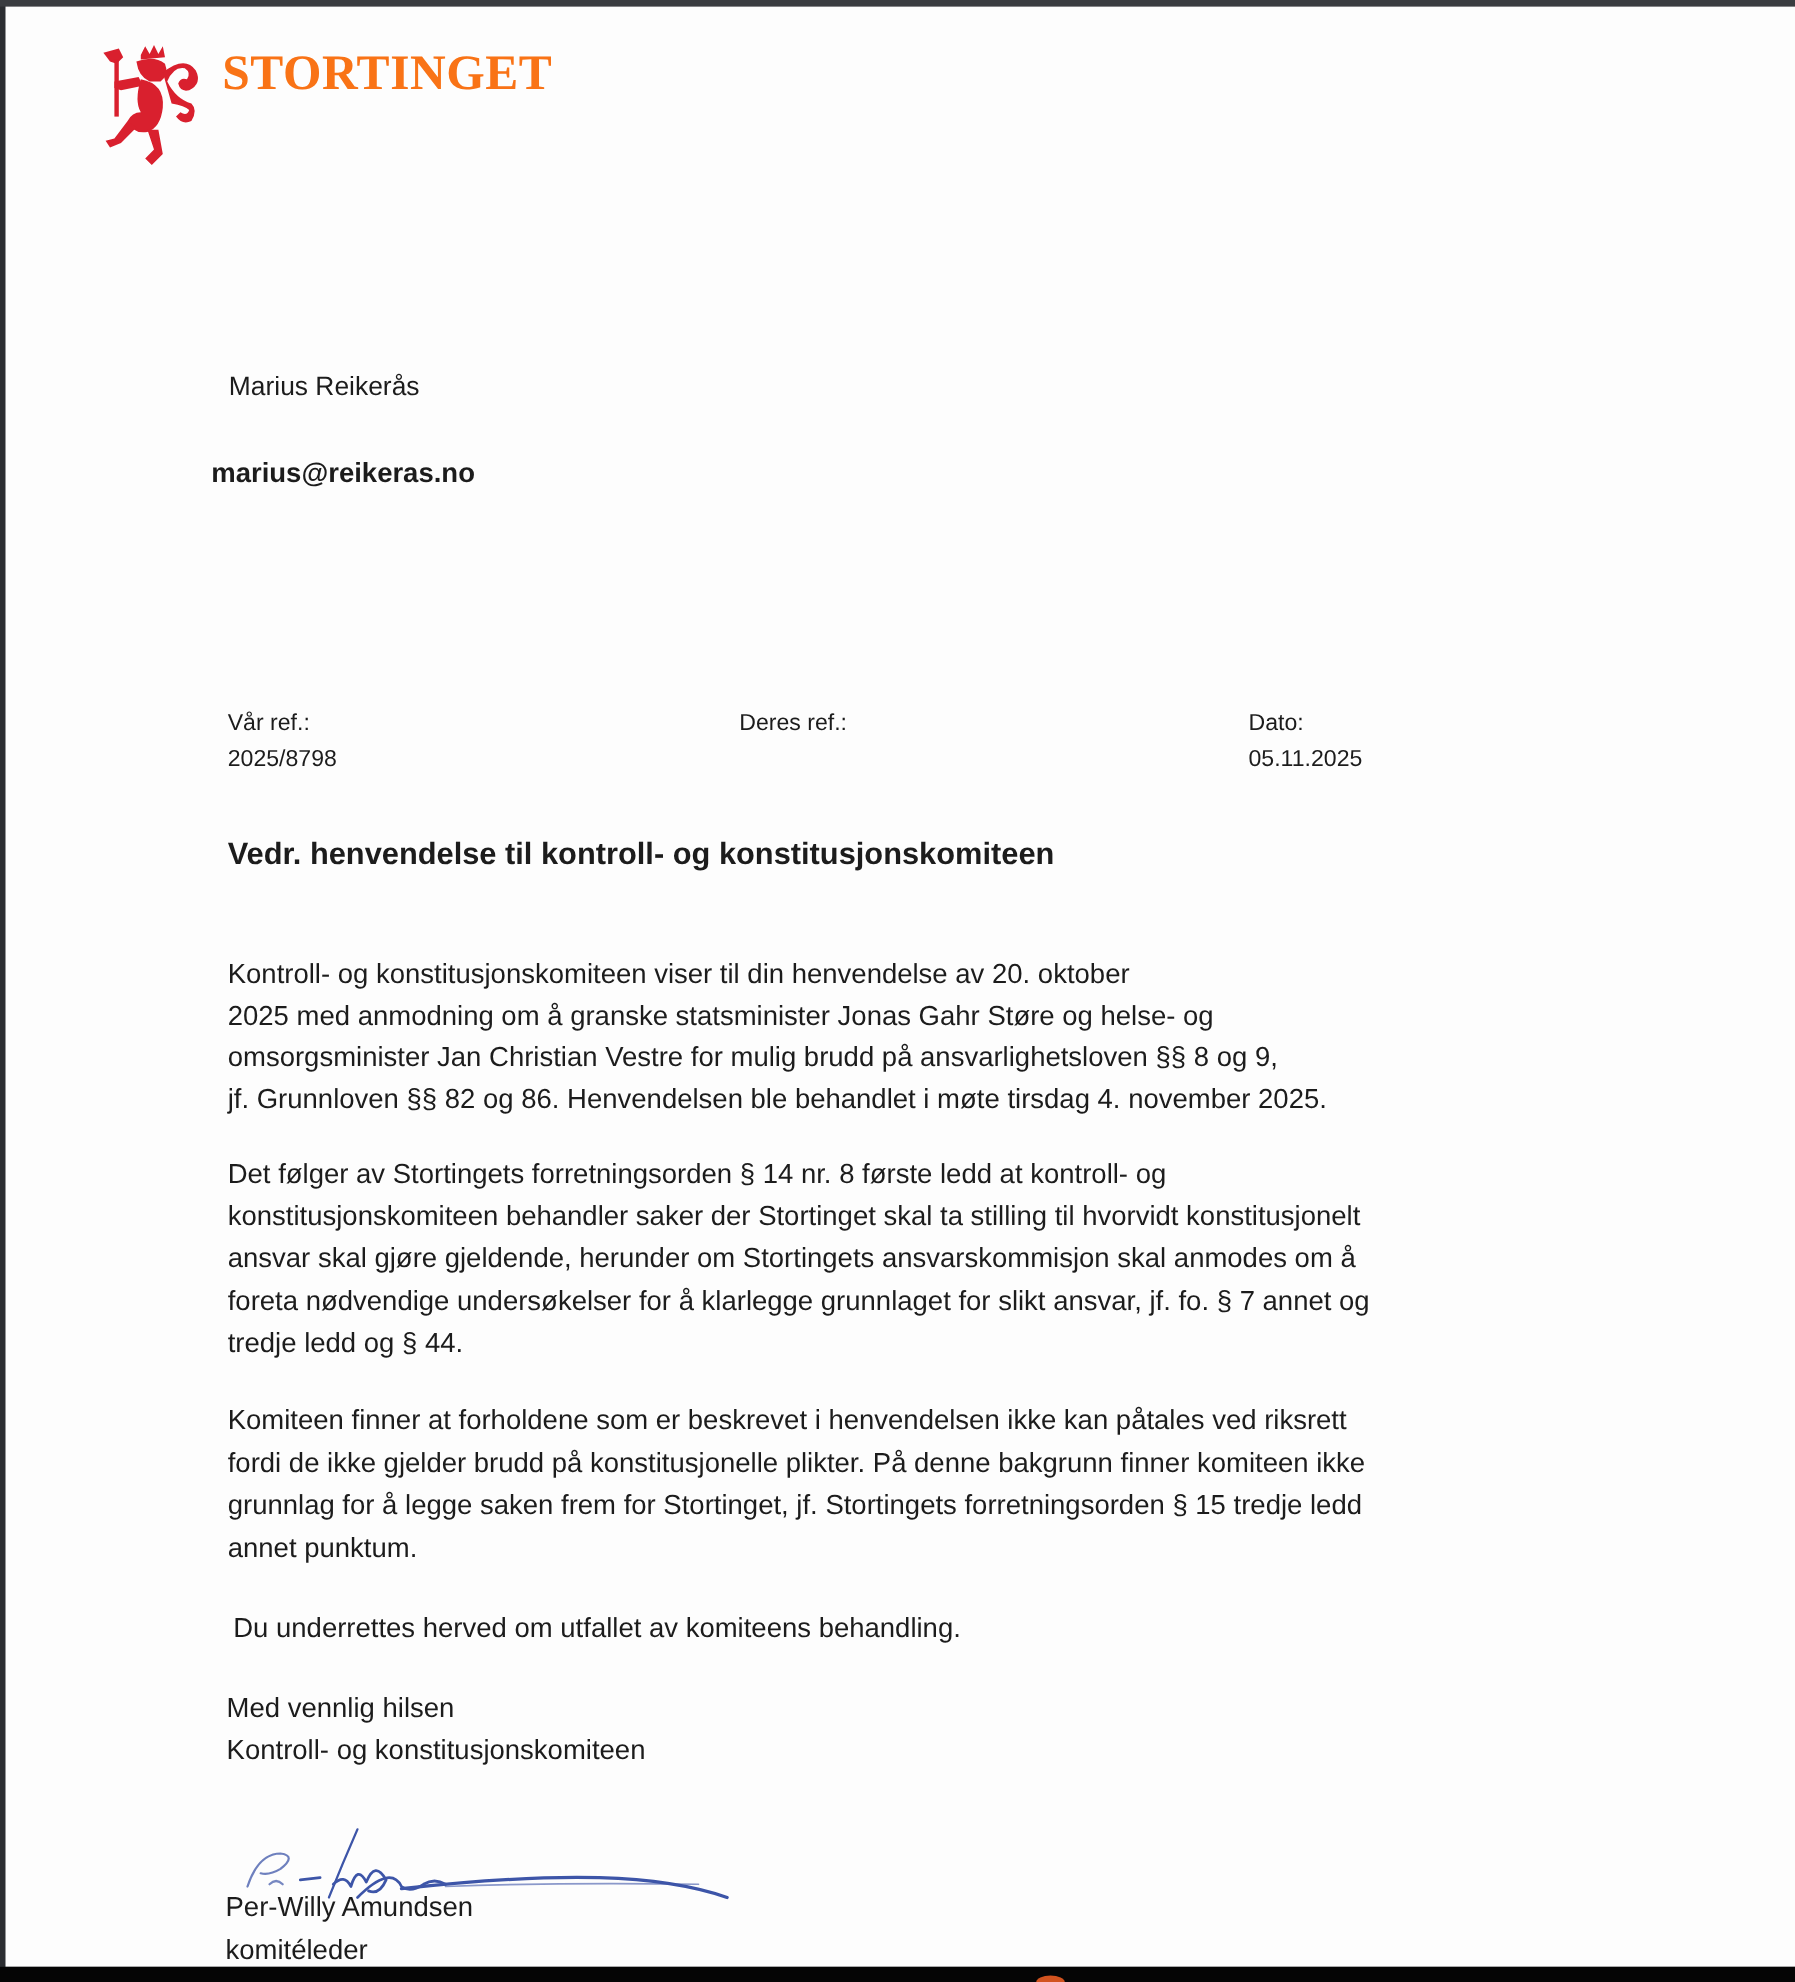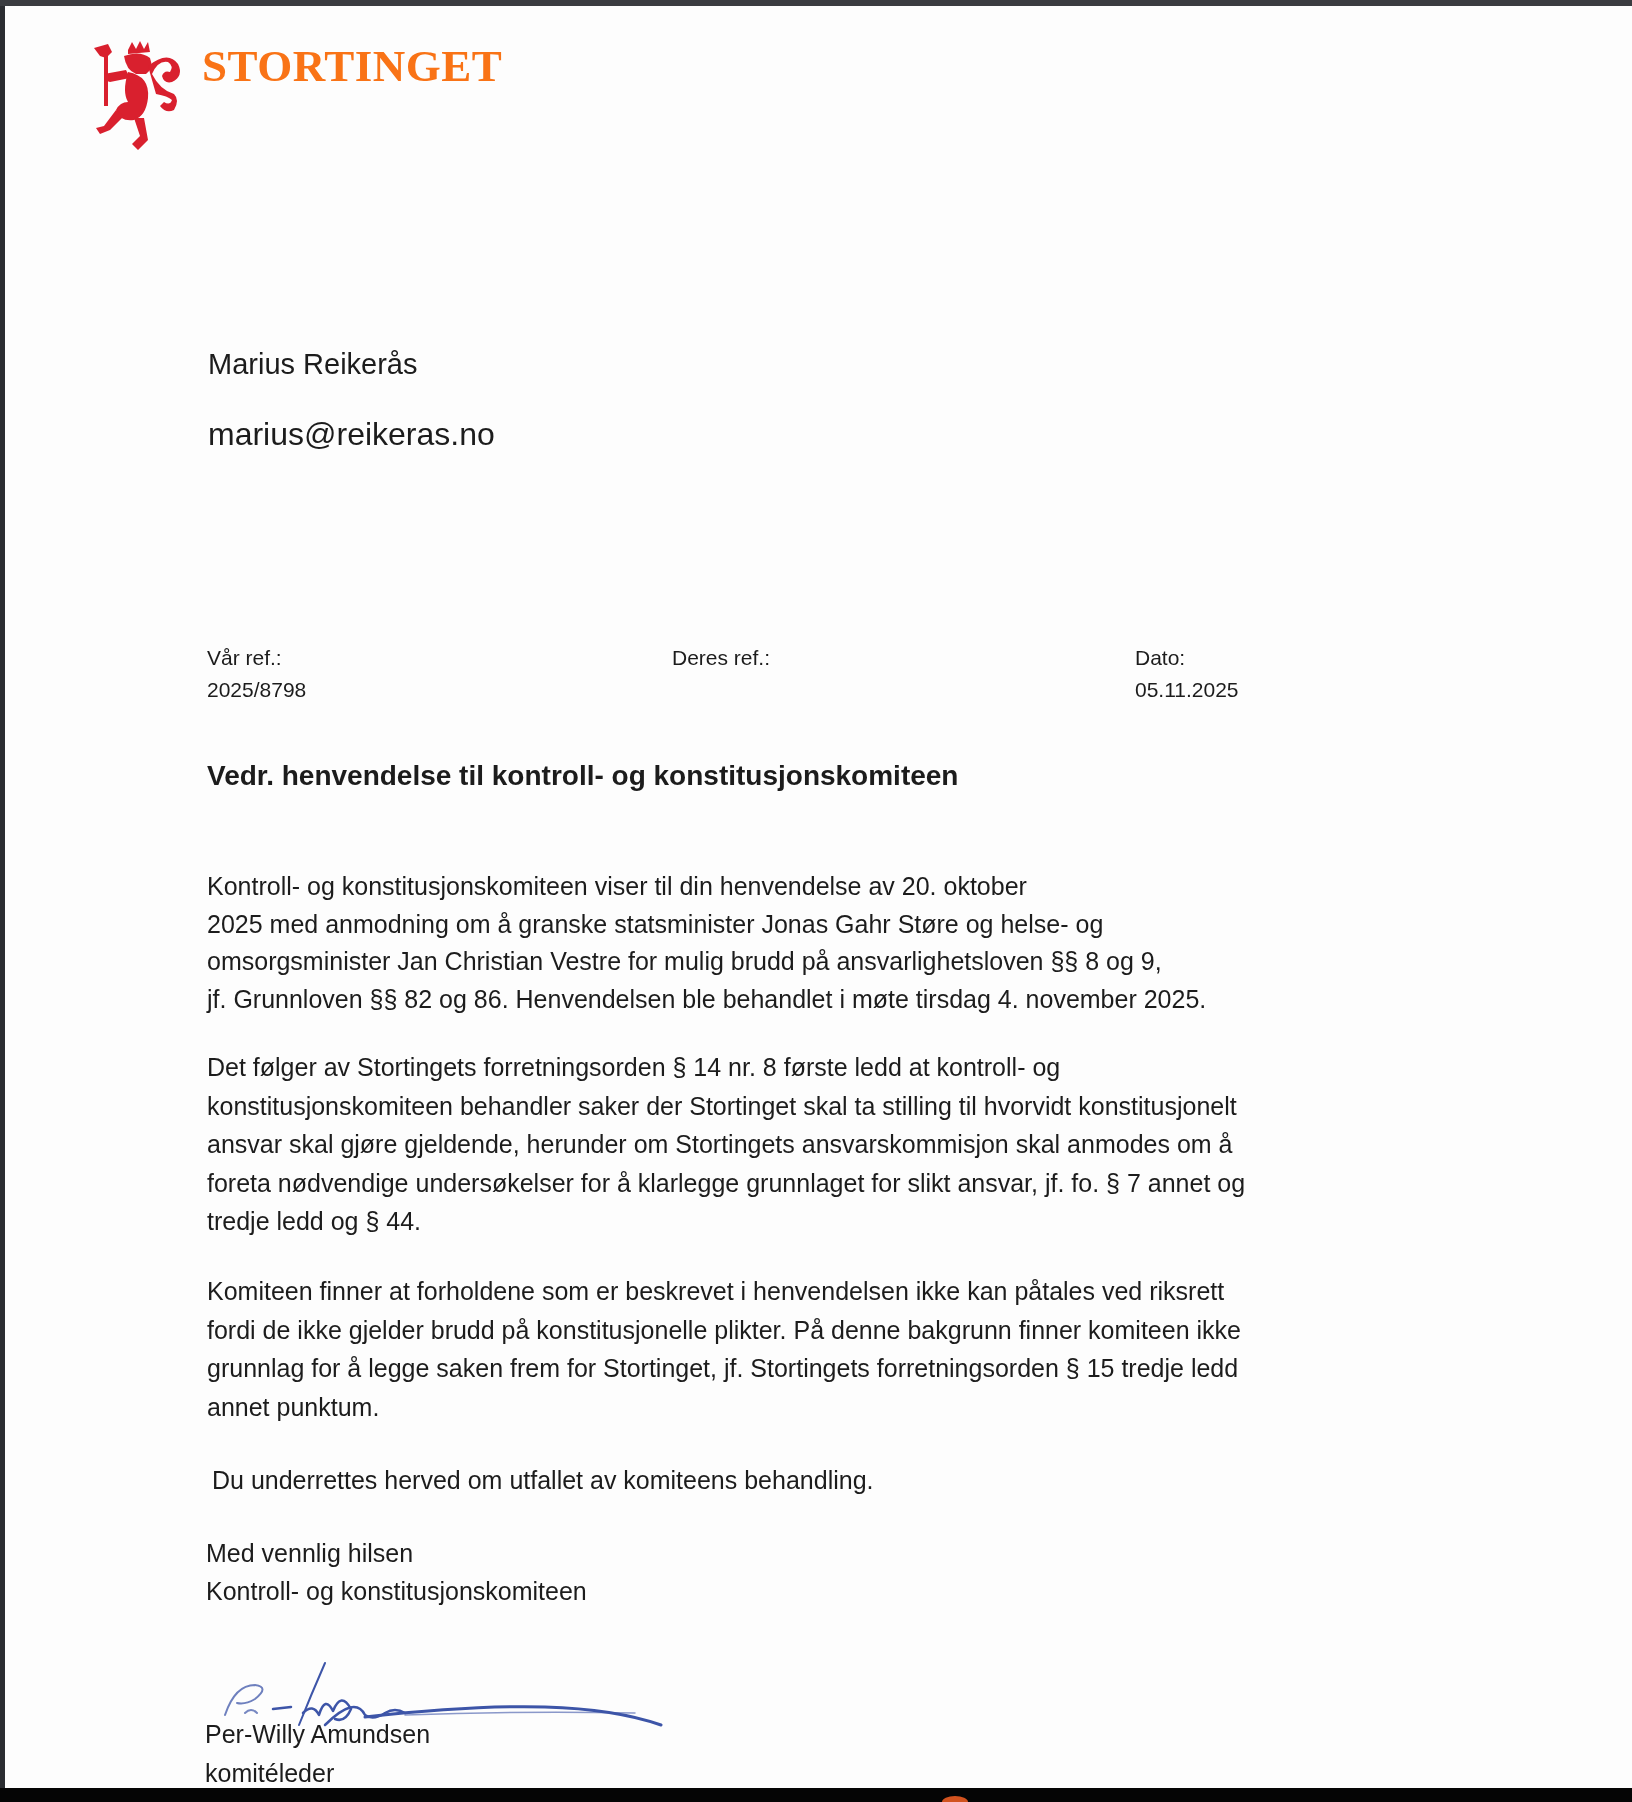--- a/index.html
+++ b/index.html
@@ -20,22 +20,22 @@
     border-radius: 50% 50% 0 0; background: #d2531f;
   }
   .logo { position: absolute; left: 90px; top: 40px; width: 94px; height: 112px; }
   .brand {
     position: absolute; left: 202px; top: 40px;
     font-family: "Liberation Serif", "DejaVu Serif", serif;
     font-weight: bold; font-size: 45px; letter-spacing: 0.5px;
     color: #f97316;
   }
   .abs { position: absolute; }
-  .recipient-name { left: 208px; top: 348px; font-size: 29px; }
-  .recipient-email { left: 208px; top: 416px; font-size: 32px; }
+  .recipient-name { left: 208px; top: 338px; font-size: 24px; }
+  .recipient-email { left: 192px; top: 416px; font-size: 25px; font-weight: bold; }
   .ref-col { position: absolute; top: 642px; font-size: 21px; line-height: 32px; }
   .ref-ours { left: 207px; }
   .ref-theirs { left: 672px; }
   .ref-date { left: 1135px; }
   .subject { left: 207px; top: 760px; font-size: 28px; font-weight: bold; }
   .para { position: absolute; left: 207px; font-size: 25px; line-height: 37.5px; white-space: nowrap; }
   .p1 { top: 868px; }
   .p2 { top: 1048px; line-height: 38.5px; }
   .p3 { top: 1272px; line-height: 38.5px; }
   .p4 { left: 212px; top: 1462px; }

